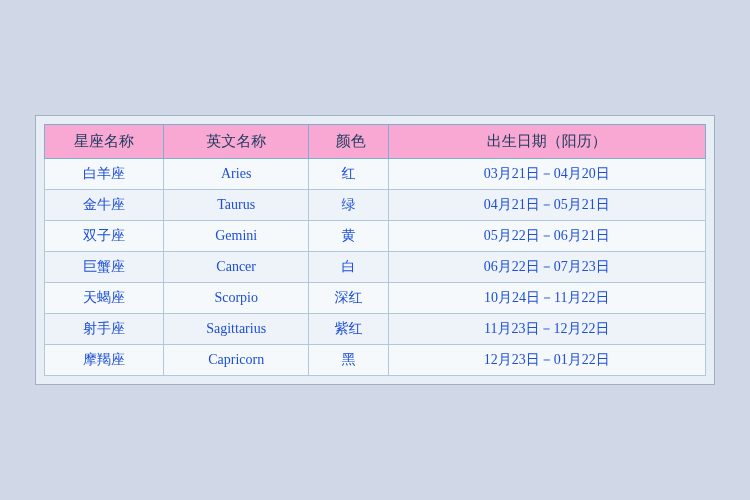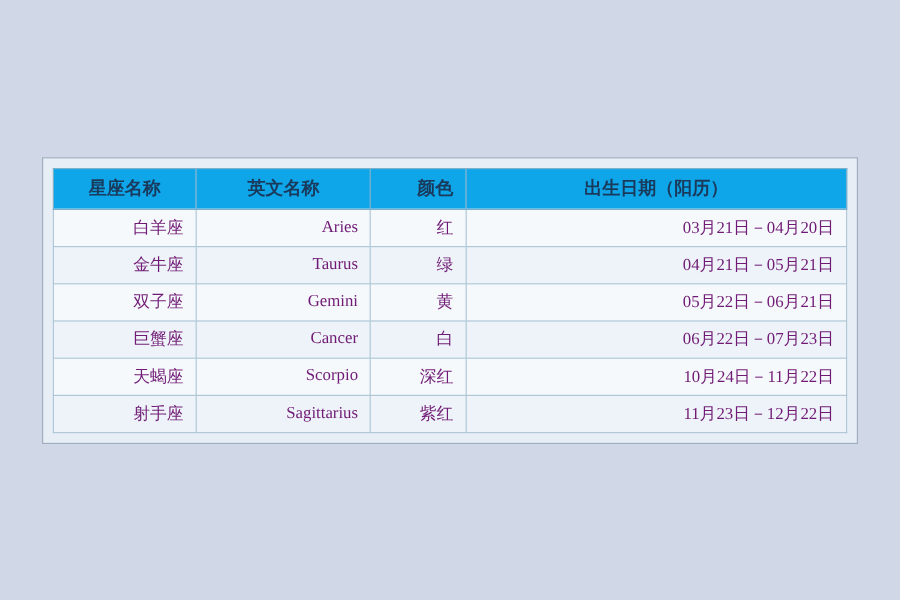--- a/index.html
+++ b/index.html
@@ -26,34 +26,34 @@
       width: 680px;
     }
 
     table {
       width: 100%;
       border-collapse: collapse;
       background-color: #f0f5fb;
     }
 
     thead tr th {
-      background-color: #0ea5e9;
+      background-color: #f9a8d4;
       border: 1px solid #7ab0cc;
-      padding: 7px 10px;
+      padding: 7px 22px;
       text-align: center;
-      font-weight: bold;
+      font-weight: normal;
       color: #1a3a5c;
       font-size: 15px;
     }
 
     tbody tr td {
       border: 1px solid #b0c8d8;
       padding: 6px 10px;
-      text-align: right;
-      color: #701a75;
+      text-align: center;
+      color: #1d4ed8;
       font-size: 14px;
       background-color: #f5f9fc;
       margin-left: 16px;
     }
 
     tbody tr:nth-child(even) td {
       background-color: #edf3f8;
     }
 
     .col-chinese { width: 18%; }
@@ -104,15 +104,21 @@
           <td>Scorpio</td>
           <td>深红</td>
           <td>10月24日－11月22日</td>
         </tr>
         <tr>
           <td>射手座</td>
           <td>Sagittarius</td>
           <td>紫红</td>
           <td>11月23日－12月22日</td>
         </tr>
+        <tr>
+          <td>摩羯座</td>
+          <td>Capricorn</td>
+          <td>黑</td>
+          <td>12月23日－01月22日</td>
+        </tr>
       </tbody>
   </table>
 </div>
 
 </body></html>

